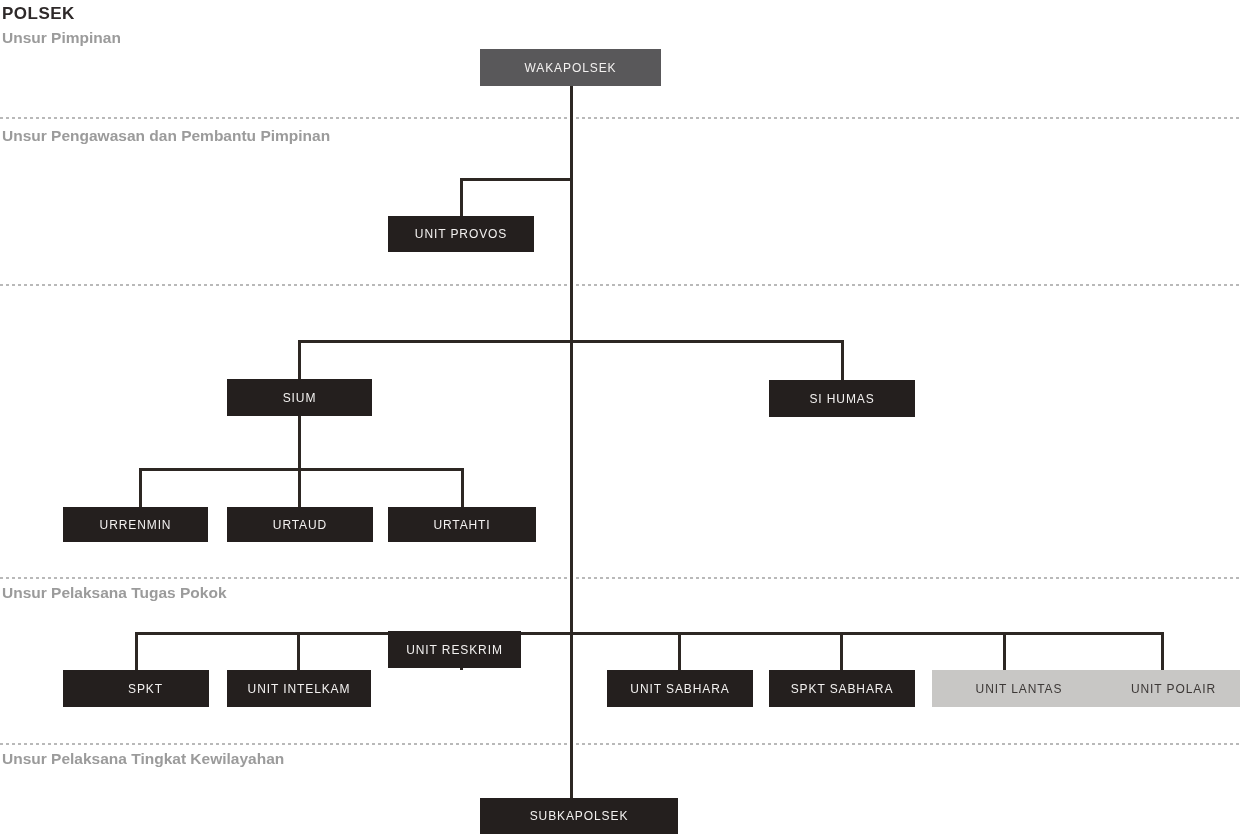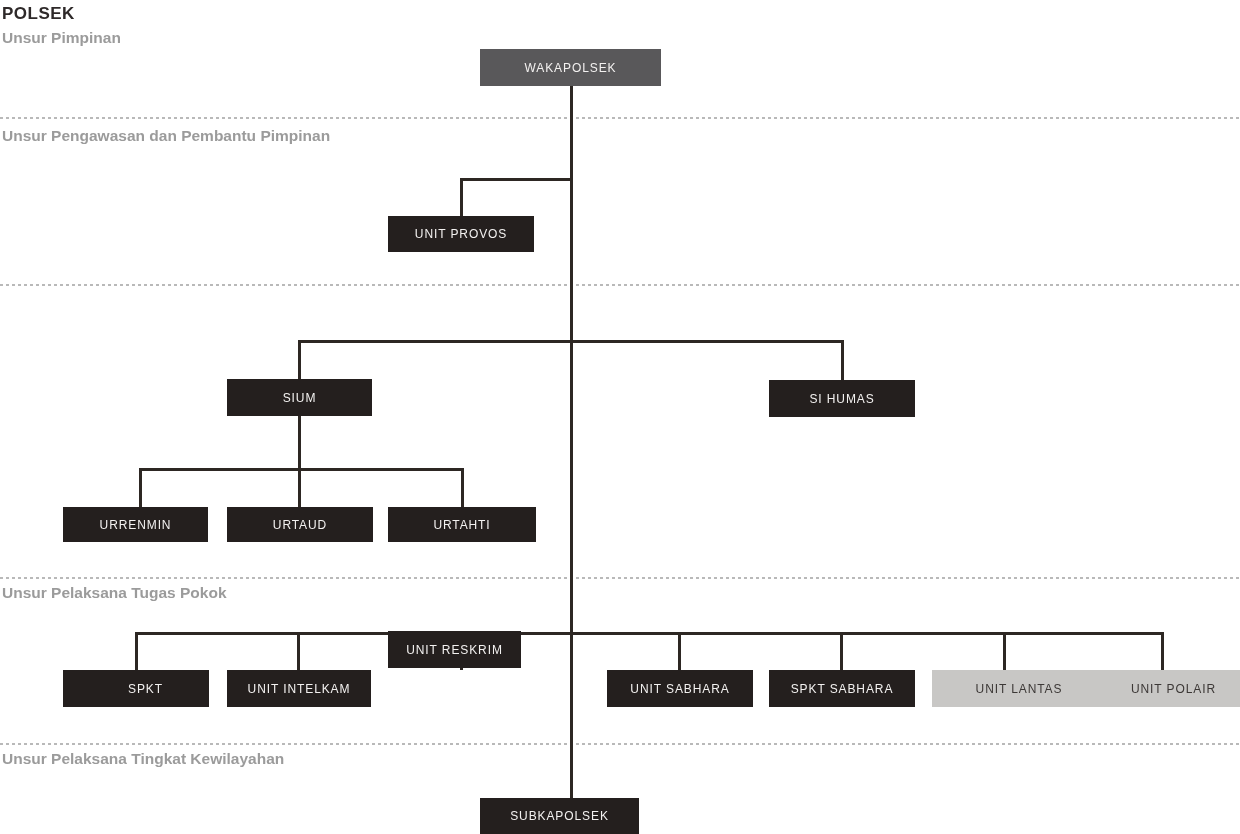--- a/index.html
+++ b/index.html
@@ -104,17 +104,17 @@
   <div class="node dark" style="left:769px;top:670px;width:146px;height:37px;">
     <span>SPKT SABHARA</span>
   </div>
   <div class="node light" style="left:932px;top:670px;width:174px;height:37px;">
     <span>UNIT LANTAS</span>
   </div>
   <div class="node light" style="left:1095px;top:670px;width:145px;height:37px;padding-left:12px;">
     <span>UNIT POLAIR</span>
   </div>
 
-  <div class="node dark" style="left:480px;top:798px;width:159px;height:36px;">
+  <div class="node dark" style="left:480px;top:798px;width:198px;height:36px;">
     <span>SUBKAPOLSEK</span>
   </div>
 
 </div>
 
 </body></html>

